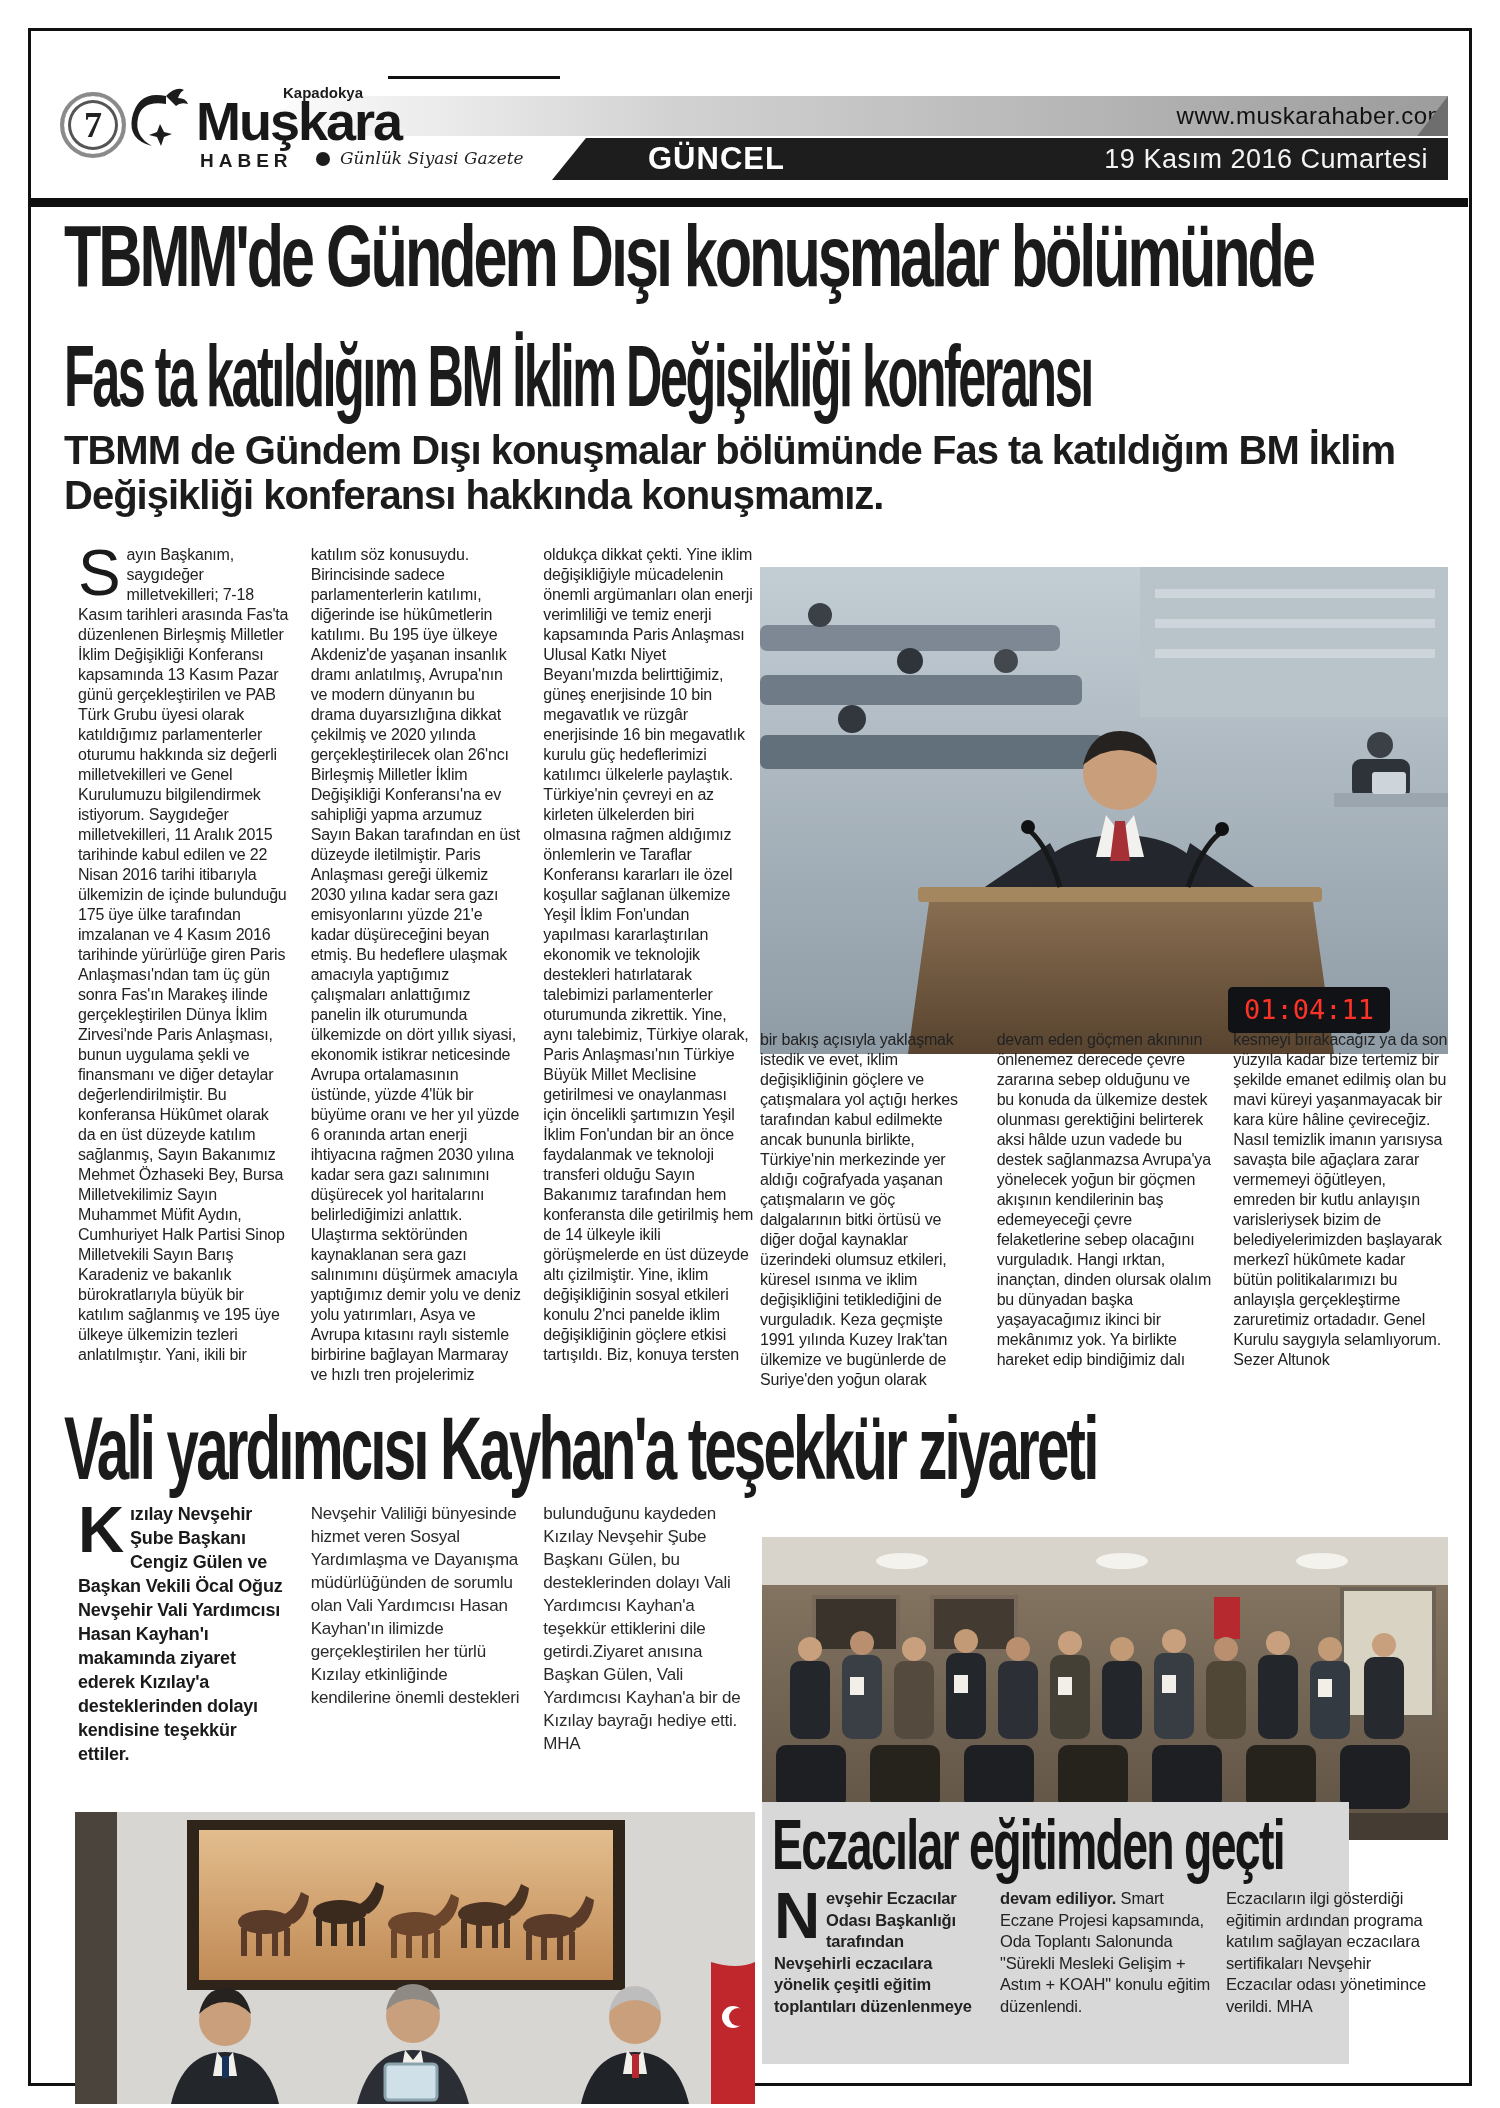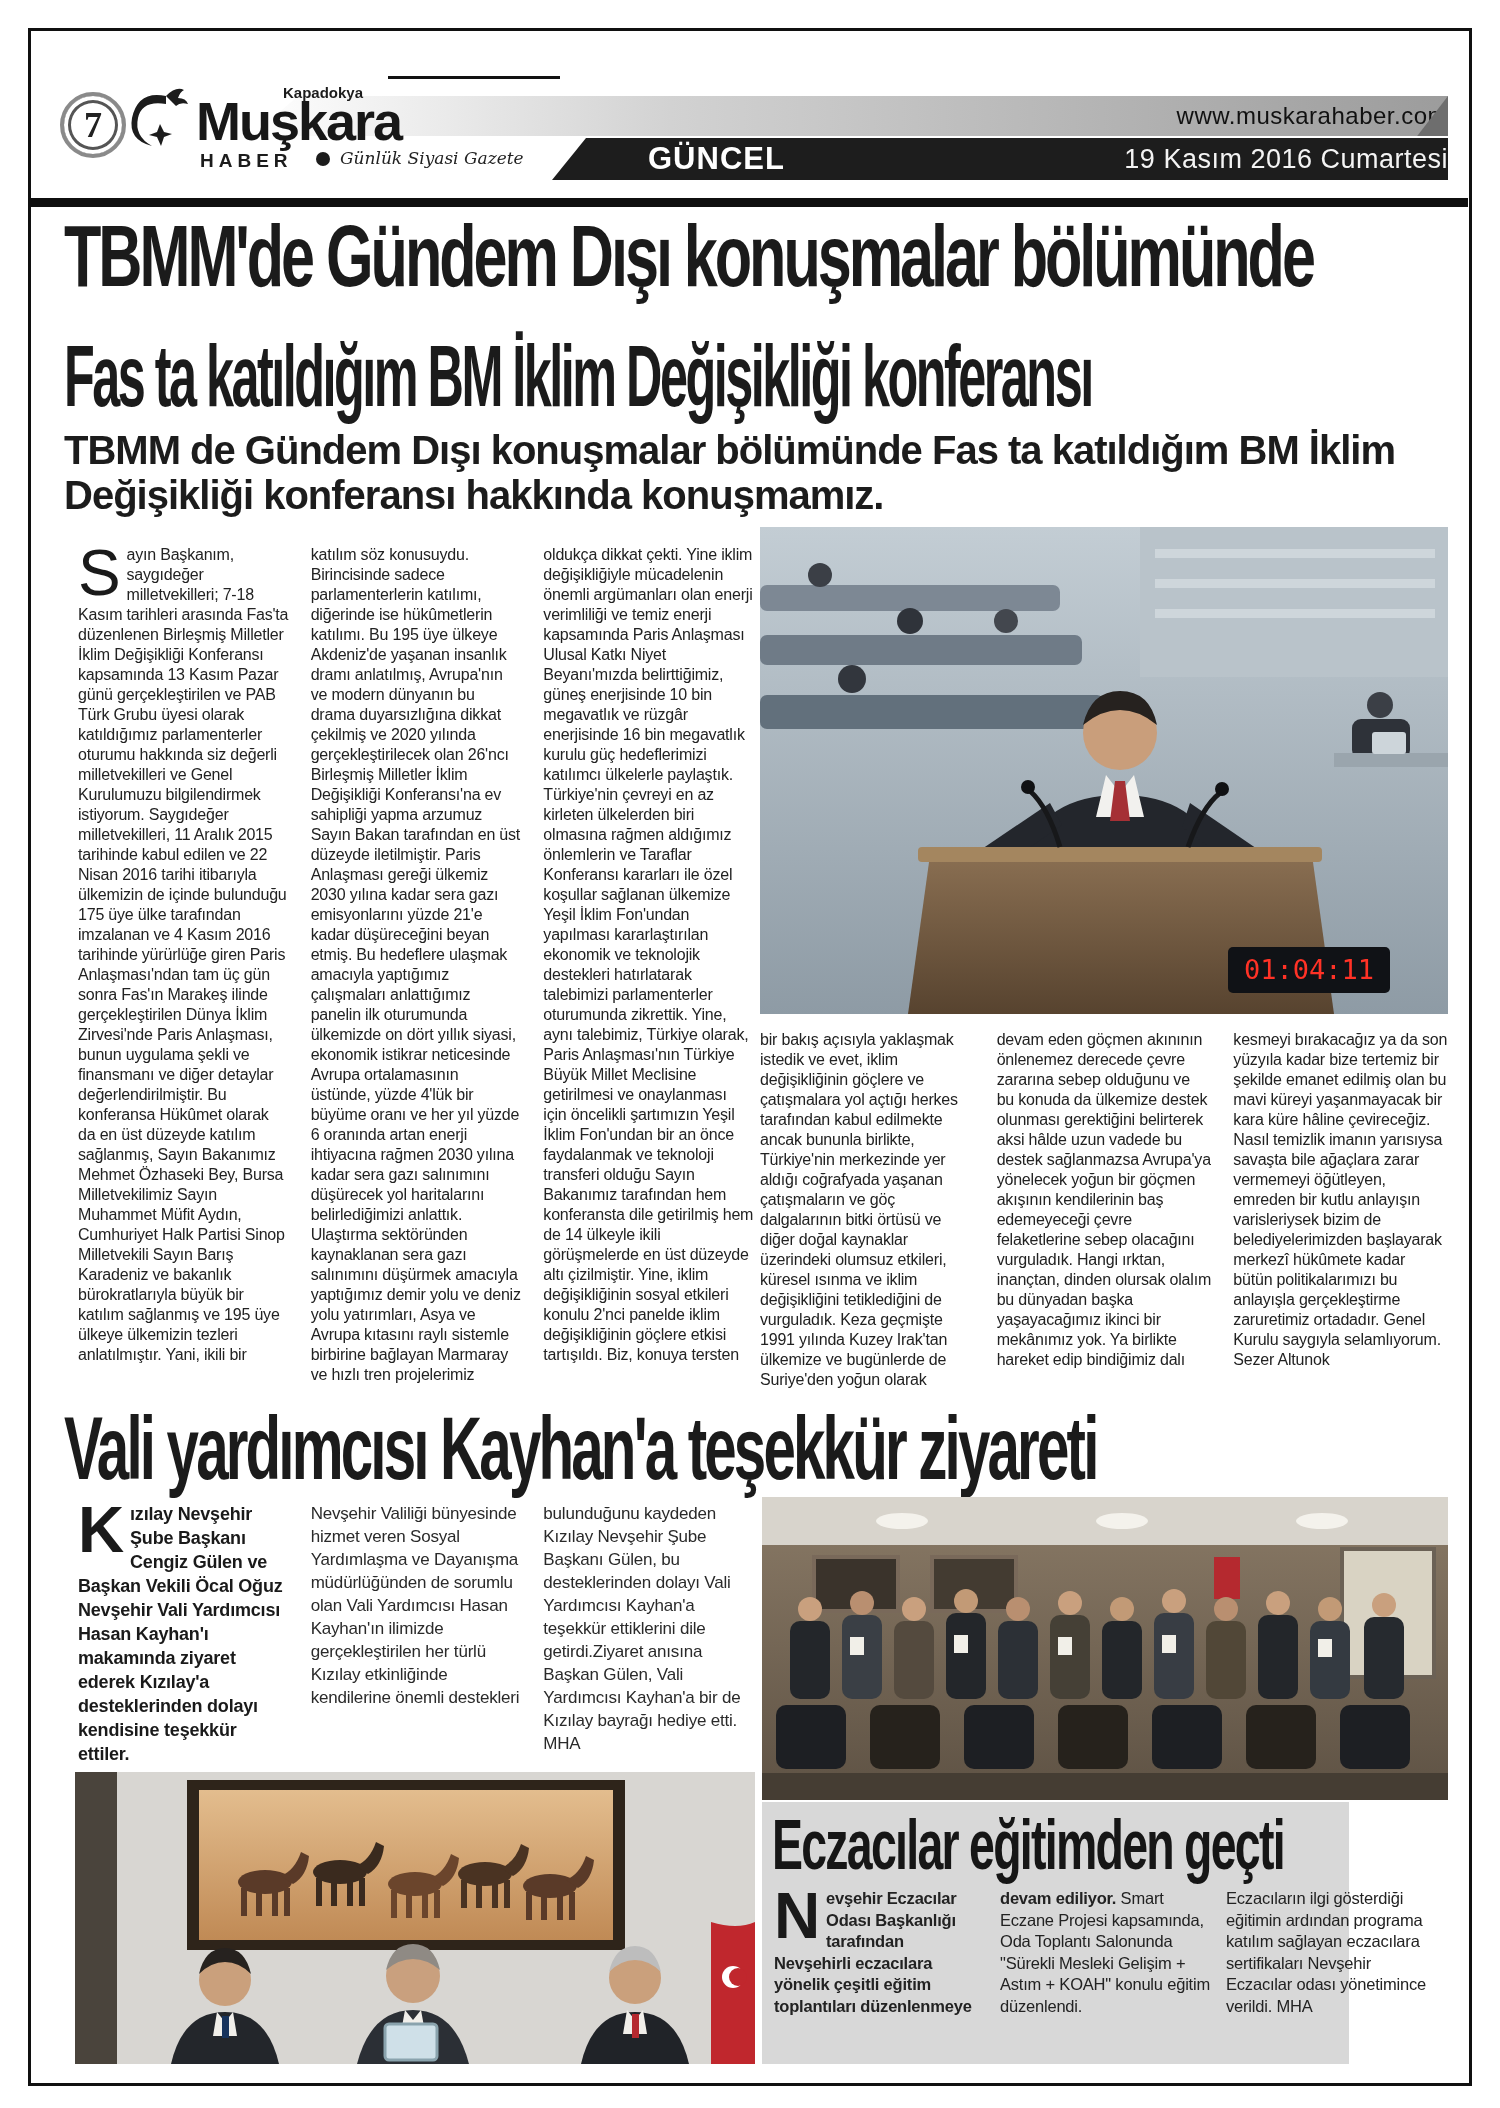--- a/index.html
+++ b/index.html
@@ -24,21 +24,21 @@
             background:linear-gradient(90deg,#ffffff 0%,#d2d2d2 35%,#9c9c9c 100%);
             clip-path:polygon(46px 0,100% 0,100% 100%,0 100%);
             display:flex;align-items:center;justify-content:flex-end;}
   .website{font-size:24px;font-weight:400;color:#111;letter-spacing:0.5px;}
   .corner-wedge{position:absolute;left:1404px;top:96px;width:44px;height:40px;background:#6e6e6e;
                 clip-path:polygon(100% 0,100% 100%,30% 100%);}
   .blackbar{position:absolute;left:552px;top:138px;width:896px;height:42px;background:#1d1d1d;
             clip-path:polygon(34px 0,100% 0,100% 100%,0 100%);
             display:flex;align-items:center;}
   .section-label{font-size:31px;font-weight:700;color:#fff;letter-spacing:1px;padding-left:96px;}
-  .issue-date{margin-left:auto;font-size:27px;color:#f4f4f4;letter-spacing:0.5px;}
+  .issue-date{margin-left:auto;font-size:27px;color:#f4f4f4;padding-right:20px;letter-spacing:0.5px;}
   .header-rule{position:absolute;left:30px;top:198px;width:1438px;height:9px;background:#0f0f0f;}
 
   
   .hl{position:absolute;left:64px;white-space:nowrap;font-weight:700;color:#1b1b1b;letter-spacing:-3px;}
   .hl-inner{display:inline-block;transform-origin:top left;}
   .a1l1{top:206px;font-size:60px;}  .a1l1 .hl-inner{transform:scale(1.02,1.45);}
   .a1l2{top:326px;font-size:60px;}  .a1l2 .hl-inner{transform:scale(0.84,1.45);}
   .subhead{position:absolute;left:64px;top:428px;width:1384px;font-size:40px;line-height:1.13;
            font-weight:700;letter-spacing:-1px;color:#1c1c1c;}
   .a2hl{top:1398px;font-size:62px;text-decoration:underline;} .a2hl .hl-inner{transform:scale(0.94,1.42);}
@@ -49,21 +49,21 @@
   .a1-right{left:760px;top:1030px;width:688px;height:386px;}
   .bodycol{font-size:16px;line-height:20px;letter-spacing:-0.2px;color:#222;overflow:hidden;}
   .dropcap{float:left;font-size:64px;line-height:50px;padding:3px 6px 0 0;font-weight:500;color:#1a1a1a;}
   .dropcap.bold{font-weight:800;}
 
   .a2-cols{left:78px;top:1502px;width:676px;height:258px;}
   .a2-lead{font-weight:700;font-size:18px;line-height:24px;letter-spacing:-0.2px;}
   .a2-body{font-size:17px;line-height:23px;letter-spacing:-0.2px;color:#2a2a2a;}
 
   
-  .photo{position:absolute;overflow:hidden;background:#9aa5ad;}
+  .photo{position:absolute;overflow:hidden;background:#9aa5ad;margin-top:40px;}
   .ph-parliament{left:760px;top:527px;width:688px;height:487px;}
   .ph-group{left:762px;top:1497px;width:686px;height:303px;}
   .ph-horses{left:75px;top:1772px;width:680px;height:292px;}
   .photo svg{display:block;width:100%;height:100%;}
 
   
   .graybox{position:absolute;left:762px;top:1802px;width:587px;height:262px;background:#d8d8d8;}
   .a3hl{position:absolute;left:10px;top:2px;font-size:54px;font-weight:700;letter-spacing:-2px;
         white-space:nowrap;color:#161616;}
   .a3hl .hl-inner{transform:scale(0.86,1.3);transform-origin:top left;}

